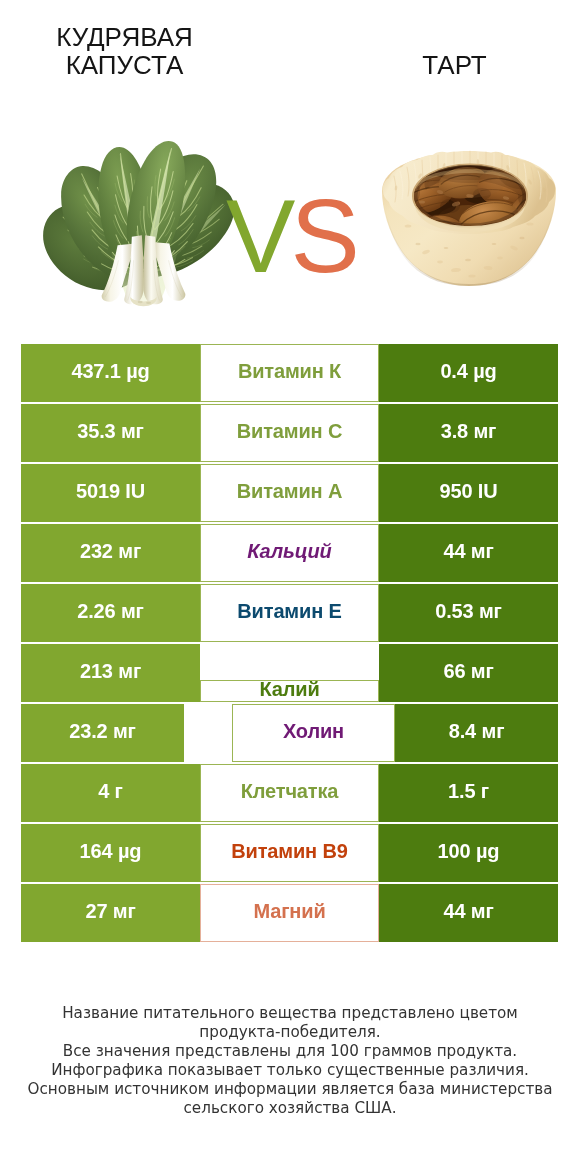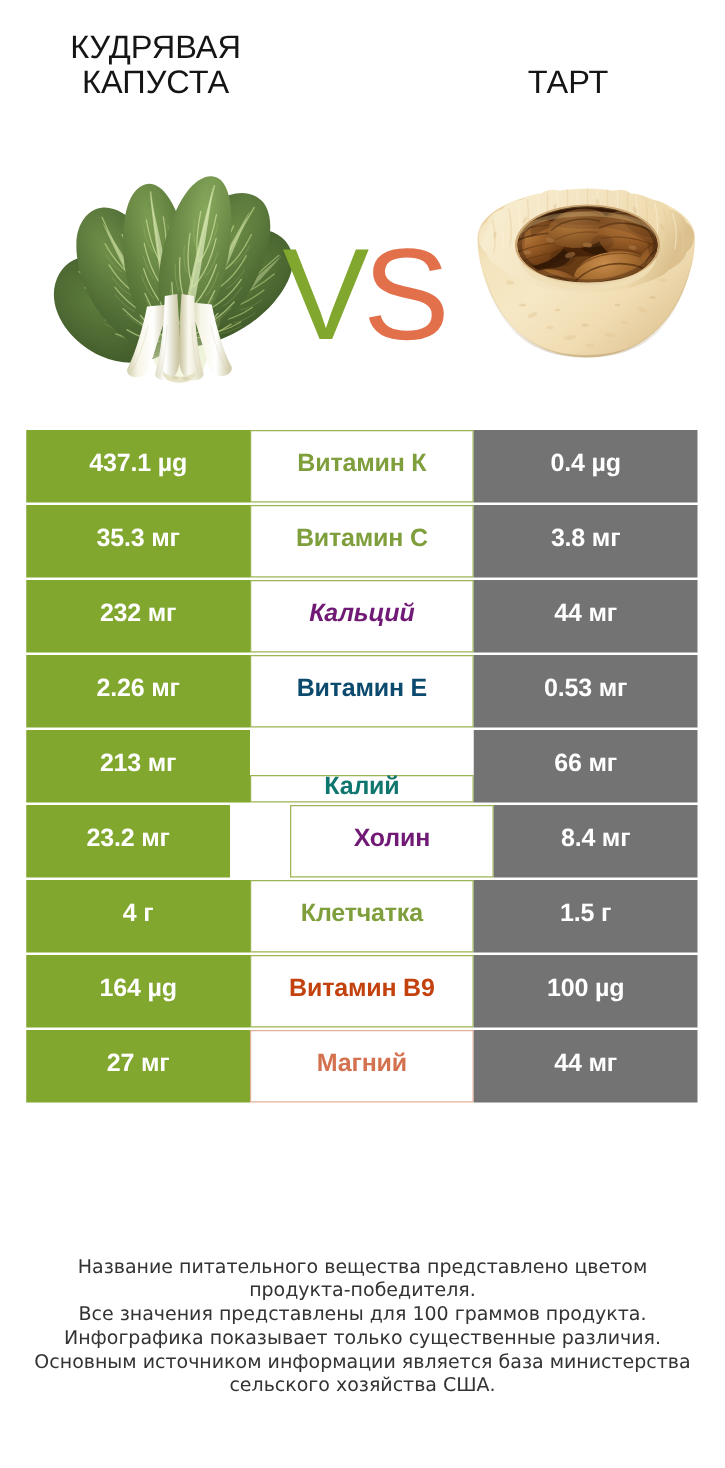--- a/index.html
+++ b/index.html
@@ -14,21 +14,21 @@
   .veg{position:absolute;left:42px;top:127px;width:193px;height:192px;}
   .tart{position:absolute;left:378px;top:148px;width:182px;height:142px;}
   .vs{position:absolute;left:226px;top:163px;font-size:104px;line-height:100px;font-weight:400;letter-spacing:-5px;white-space:nowrap;margin-top:23px;}
   .vs .v{color:#82a72e;}
   .vs .s{color:#e1704b;}
 
   .table{position:absolute;left:21px;top:344px;width:537px;}
   .row{display:flex;height:58.4px;margin-bottom:1.6px;}
   .cell{width:179.3px;display:flex;align-items:center;justify-content:center;font-size:20px;font-weight:700;letter-spacing:-0.15px;box-sizing:border-box;padding-bottom:4px;}
   .cl{background:#81a72f;color:#fff;}
-  .cr{background:#737373;color:#fff;}
+  .cr{background:#4d7c0f;color:#fff;}
   .cm{background:#fff;border:1px solid #9bb553;}
   .cm.o{border-color:#e5b09a;}
 
   .footer{position:absolute;left:0;top:1004px;width:580px;text-align:center;font-family:"DejaVu Sans",sans-serif;font-size:15.2px;line-height:18.9px;color:#333;}
 </style>
 </head>
 <body>
 
 <div class="page">
 
@@ -565,32 +565,37 @@
         <div class="cell cl">437.1 µg</div>
         <div class="cell cm" style="color: rgb(127, 158, 60);">Витамин К</div>
         <div class="cell cr">0.4 µg</div>
       </div>
       <div class="row">
         <div class="cell cl">35.3 мг</div>
         <div class="cell cm" style="color: rgb(127, 158, 60);">Витамин C</div>
         <div class="cell cr">3.8 мг</div>
       </div>
       <div class="row">
+        <div class="cell cl">5019 IU</div>
+        <div class="cell cm" style="color: rgb(127, 158, 60);">Витамин А</div>
+        <div class="cell cr">950 IU</div>
+      </div>
+      <div class="row">
         <div class="cell cl">232 мг</div>
         <div class="cell cm" style="color: #701a75; font-style: italic;">Кальций</div>
         <div class="cell cr">44 мг</div>
       </div>
       <div class="row">
         <div class="cell cl">2.26 мг</div>
         <div class="cell cm" style="color: #0c4a6e;">Витамин Е</div>
         <div class="cell cr">0.53 мг</div>
       </div>
       <div class="row">
         <div class="cell cl">213 мг</div>
-        <div class="cell cm" style="color: #0f766e; margin-top: 36px;">Калий</div>
+        <div class="cell cm" style="color: #4d7c0f; margin-top: 36px;">Калий</div>
         <div class="cell cr">66 мг</div>
       </div>
       <div class="row">
         <div class="cell cl">23.2 мг</div>
         <div class="cell cm" style="color: #701a75; margin-left: 48px;">Холин</div>
         <div class="cell cr">8.4 мг</div>
       </div>
       <div class="row">
         <div class="cell cl">4 г</div>
         <div class="cell cm" style="color: rgb(127, 158, 60);">Клетчатка</div>

